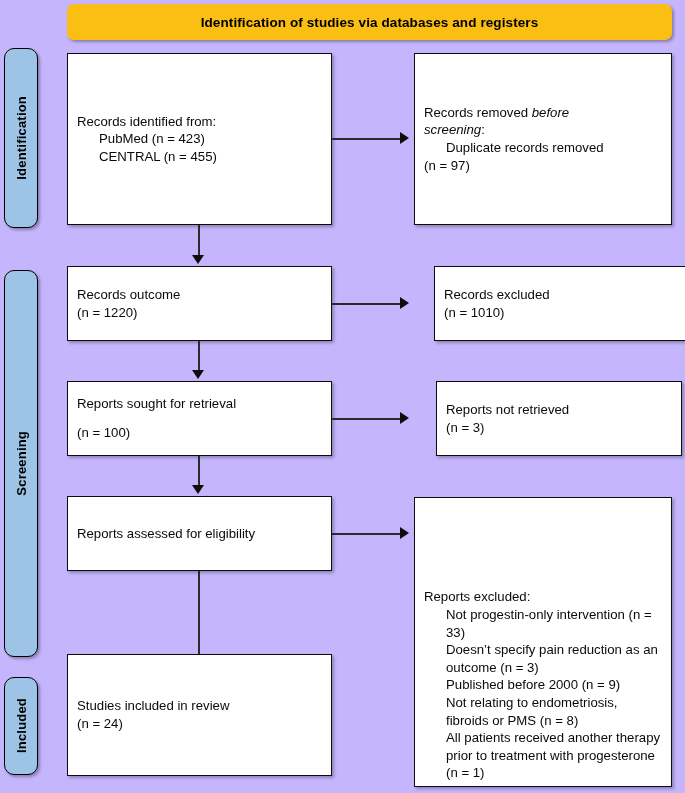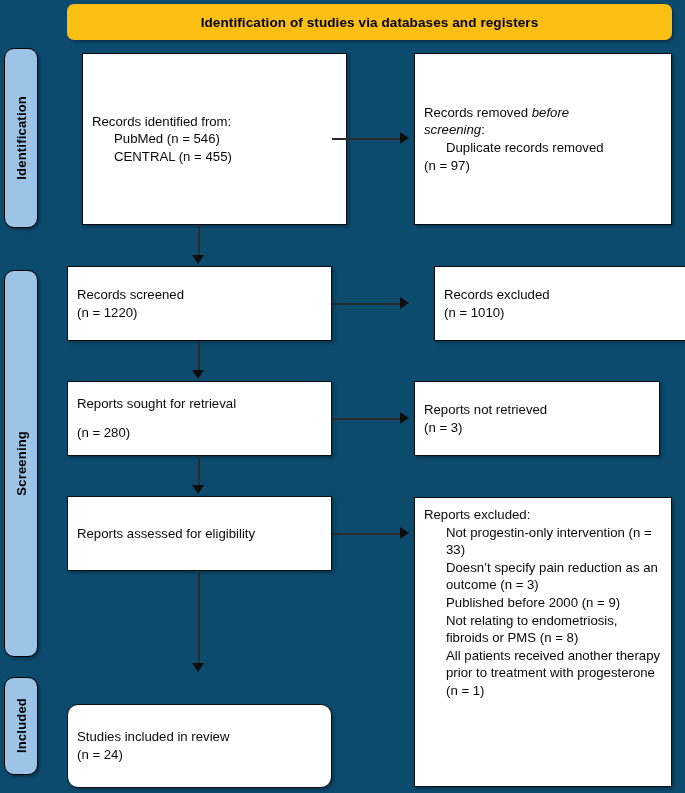--- a/index.html
+++ b/index.html
@@ -8,21 +8,21 @@
     background: #ffffff;
   }
   body {
     font-family: "Liberation Sans", sans-serif;
     -webkit-font-smoothing: antialiased;
   }
   #canvas {
     position: relative;
     width: 685px;
     height: 793px;
-    background: #0c4a6e;
+    background: #c4b5fd;
     overflow: hidden;
   }
 
   
   .banner {
     position: absolute;
     left: 67px;
     top: 4px;
     width: 605px;
     height: 36px;
@@ -72,21 +72,21 @@
     background: #ffffff;
     border: 1.7px solid #0d0d0d;
     box-shadow: 2px 2px 3px rgba(0,0,0,0.28);
     box-sizing: border-box;
     display: flex;
     flex-direction: column;
     justify-content: center;
     padding: 4px 9px;
   }
   .box.top-align {
-    justify-content: flex-start;
+    justify-content: flex-end;
     padding-top: 8px;
   }
   .line {
     font-size: 13.2px;
     line-height: 17.6px;
     color: #0a0a0a;
     white-space: pre-wrap;
   }
   .line.indent {
     padding-left: 22px;
@@ -139,61 +139,61 @@
   <div class="stage" style="top:48px; height:180px;">
     <span class="stage-label">Identification</span>
   </div>
   <div class="stage" style="top:270px; height:387px;">
     <span class="stage-label">Screening</span>
   </div>
   <div class="stage" style="top:677px; height:98px;">
     <span class="stage-label">Included</span>
   </div>
 
-  <div class="box" style="left:67px; top:53px; width:265px; height:172px;margin-left:15px;">
+  <div class="box" style="left:67px; top:53px; width:265px; height:172px;">
     <div class="line">Records identified from:</div>
-    <div class="line indent">PubMed (n = 546)</div>
+    <div class="line indent">PubMed (n = 423)</div>
     <div class="line indent">CENTRAL (n = 455)</div>
   </div>
 
   <div class="box" style="left:414px; top:53px; width:258px; height:172px;">
     <div class="line"><span>Records removed </span><span class="ital">before</span></div>
     <div class="line"><span class="ital">screening</span><span>:</span></div>
     <div class="line indent">Duplicate records removed</div>
     <div class="line">(n = 97)</div>
   </div>
 
   <div class="hline" style="left:332px; top:138px; width:70px;"></div>
   <div class="arrow-right" style="left:400px; top:132px;"></div>
 
   <div class="vline" style="left:198px; top:225px; height:32px;"></div>
   <div class="arrow-down" style="left:192px; top:255px;"></div>
 
   <div class="box" style="left:67px; top:266px; width:265px; height:75px;">
-    <div class="line">Records screened</div>
+    <div class="line">Records outcome</div>
     <div class="line">(n = 1220)</div>
   </div>
 
   <div class="box" style="left:434px; top:266px; width:258px; height:75px;">
     <div class="line">Records excluded</div>
     <div class="line">(n = 1010)</div>
   </div>
 
   <div class="hline" style="left:332px; top:303px; width:70px;"></div>
   <div class="arrow-right" style="left:400px; top:297px;"></div>
 
   <div class="vline" style="left:198px; top:341px; height:32px;"></div>
   <div class="arrow-down" style="left:192px; top:370px;"></div>
 
   <div class="box" style="left:67px; top:381px; width:265px; height:75px;gap:11px;">
     <div class="line">Reports sought for retrieval</div>
-    <div class="line">(n = 280)</div>
-  </div>
-
-  <div class="box" style="left:414px; top:381px; width:246px; height:75px;">
+    <div class="line">(n = 100)</div>
+  </div>
+
+  <div class="box" style="left:436px; top:381px; width:246px; height:75px;">
     <div class="line">Reports not retrieved</div>
     <div class="line">(n = 3)</div>
   </div>
 
   <div class="hline" style="left:332px; top:418px; width:70px;"></div>
   <div class="arrow-right" style="left:400px; top:412px;"></div>
 
   <div class="vline" style="left:198px; top:456px; height:32px;"></div>
   <div class="arrow-down" style="left:192px; top:485px;"></div>
 
@@ -209,18 +209,18 @@
     <div class="line hang">Not relating to endometriosis, fibroids or PMS (n = 8)</div>
     <div class="line hang">All patients received another therapy prior to treatment with progesterone (n = 1)</div>
   </div>
 
   <div class="hline" style="left:332px; top:533px; width:70px;"></div>
   <div class="arrow-right" style="left:400px; top:527px;"></div>
 
   <div class="vline" style="left:198px; top:571px; height:95px;"></div>
   <div class="arrow-down" style="left:192px; top:663px;"></div>
 
-  <div class="box" style="left:67px; top:704px; width:265px; height:84px;border-radius:11px;">
+  <div class="box" style="left:67px; top:654px; width:265px; height:122px;">
     <div class="line">Studies included in review</div>
     <div class="line">(n = 24)</div>
   </div>
 
 </div>
 
 </body></html>

